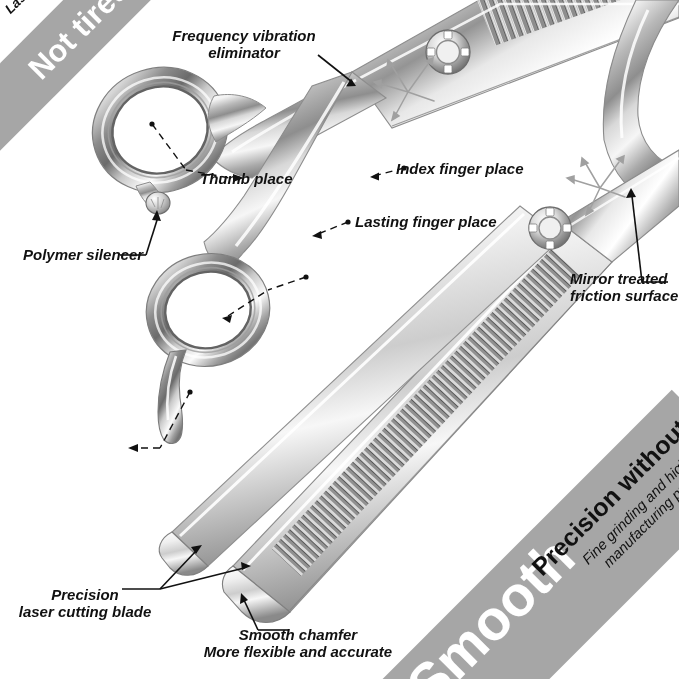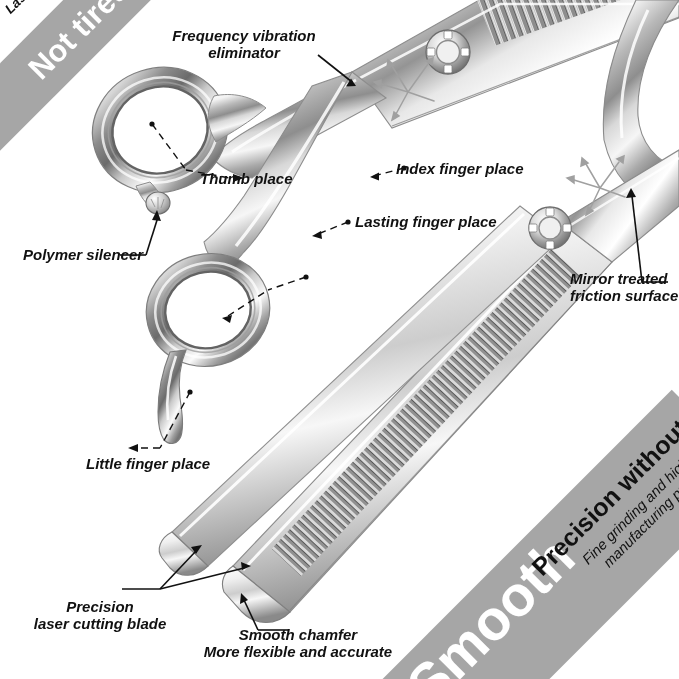--- a/index.html
+++ b/index.html
@@ -412,24 +412,23 @@
 
   <div class="label" style="left:200px; top:170px;">Thumb place</div>
 
   <div class="label" style="left:396px; top:160px;">Index finger place</div>
 
   <div class="label" style="left:355px; top:213px;">Lasting finger place</div>
 
 
   <div class="label" style="left:23px; top:246px;font-style:italic;">Polymer silencer</div>
 
-  <div class="label" style="left:86px; top:455px;">Little finger place</div>
 
   <div class="label" style="left:570px; top:270px; width:118px;">Mirror treated
 friction surface</div>
 
-  <div class="label c" style="left:20px; top:586px; width:160px;margin-top:12px;">Precision
+  <div class="label c" style="left:5px; top:586px; width:160px;">Precision
 laser cutting blade</div>
 
   <div class="label c" style="left:200px; top:626px; width:196px;">Smooth chamfer
 More flexible and accurate</div>
 
 </div>
 
 </body></html>

